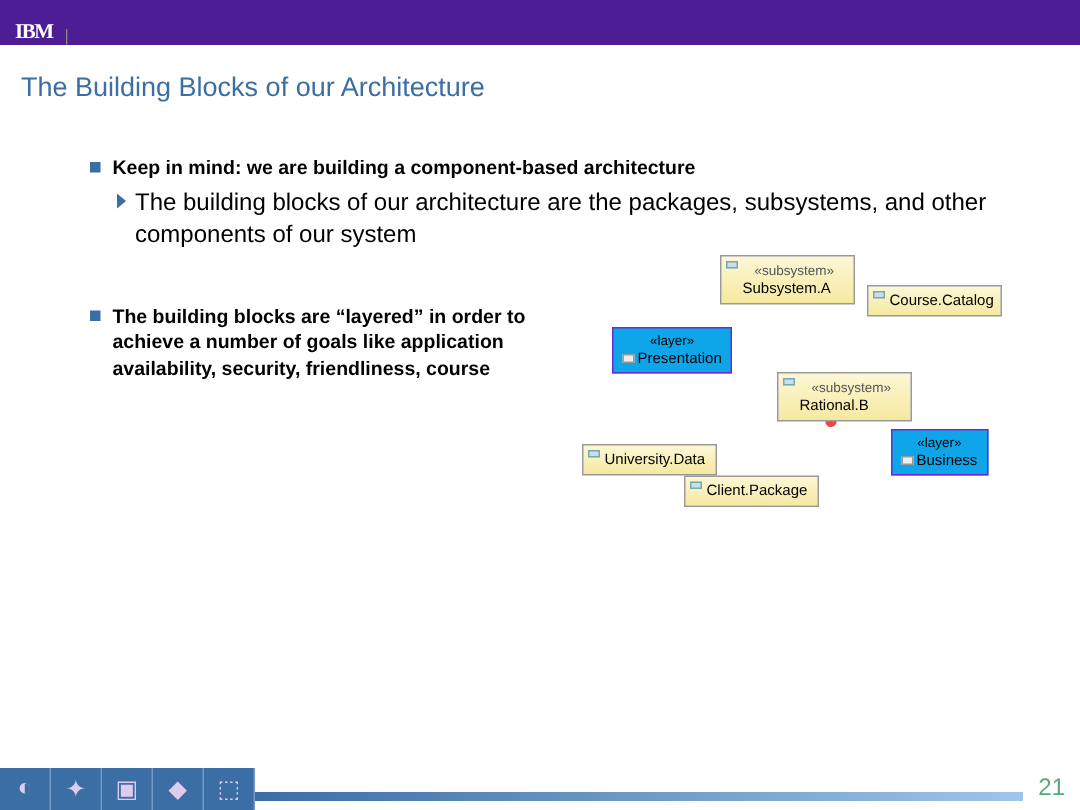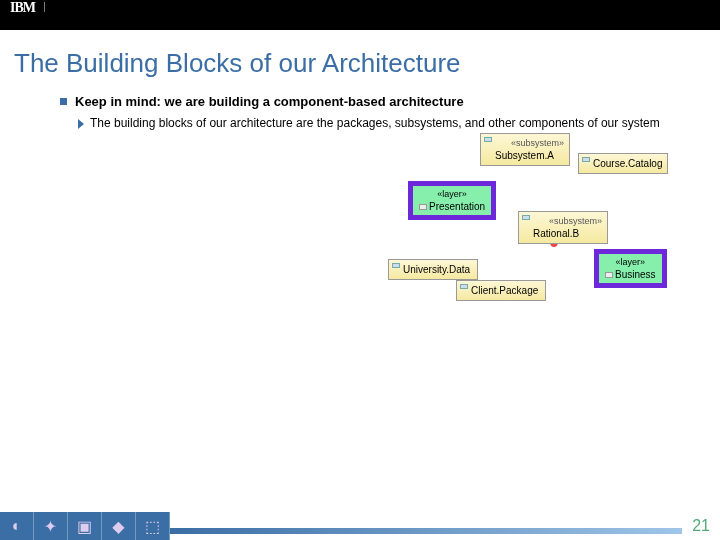--- a/index.html
+++ b/index.html
@@ -1,35 +1,35 @@
 <!DOCTYPE html>
 <html><head>
 <meta charset="utf-8">
 <style>
   *{box-sizing:border-box;margin:0;padding:0}
   body{width:720px;height:540px;font-family:Arial,Helvetica,sans-serif;background:#fff;position:relative;overflow:hidden}
-  .header{height:30px;background:#000000;display:flex;align-items:flex-start;padding:0 10px;color:#fff;font-size:11px}
+  .header{height:30px;background:#4c1d95;display:flex;align-items:flex-end;padding:0 10px;color:#fff;font-size:11px}
   .logo{font-family:Georgia,serif;font-weight:bold;letter-spacing:-1px;font-size:14px;display:flex;gap:1px}
   .hdiv{margin:0 8px;color:#888}
-  .title{color:#3b6ea5;font-size:26px;font-weight:normal;padding:18px 14px 10px}
+  .title{color:#3b6ea5;font-size:18px;font-weight:normal;padding:18px 14px 10px}
   .content{padding:0 40px 0 60px;font-size:13px;color:#000;line-height:1.35}
-  .b1{display:flex;margin:4px 0 4px}
+  .b1{display:flex;margin:24px 0 4px}
   .sq{width:7px;height:7px;background:#3b6ea5;margin:5px 8px 0 0;flex:none}
   .b1 .txt{font-weight:bold}
-  .b2{display:flex;margin:4px 0 10px 18px;font-size:12px}
+  .b2{display:flex;margin:4px 0 10px 18px;font-size:16px}
   .tri{width:0;height:0;border-top:5px solid transparent;border-bottom:5px solid transparent;border-left:6px solid #3b6ea5;margin:4px 6px 0 0;flex:none}
   .row2{display:flex;align-items:flex-start}
   .row2 .left{flex:1}
   .row2 .dia{flex:none;width:300px;position:relative;font-size:10px;margin-left:6px}
   .box{position:absolute;background:linear-gradient(#fdf7d6,#f5e9a0);border:1px solid #999;padding:3px 5px 3px 5px;min-width:90px}
-  .box .st{text-align:right;color:#555;font-size:9px}
+  .box .st{text-align:center;color:#555;font-size:9px}
   .box .nm{white-space:nowrap}
   .fold{position:absolute;left:3px;top:3px;width:8px;height:5px;border:1px solid #7aa;background:#cde}
   .foldbox{padding-left:14px}
-  .layer{position:absolute;background:#86efac;border:5px solid #6d28d9;padding:2px 6px}
+  .layer{position:absolute;background:#0ea5e9;border:1px solid #6d28d9;padding:2px 6px}
   .layer .st{text-align:center;font-size:9px}
   .layer .fold2{display:inline-block;width:8px;height:6px;border:1px solid #999;background:#eee;vertical-align:middle;margin-right:2px}
   .qmark{position:absolute;color:#e44;font-size:46px;font-weight:bold;font-family:Georgia,serif}
   .footer{position:absolute;left:0;right:0;bottom:0;height:28px;display:flex;align-items:center}
   .ficons{display:flex;height:100%;background:#3b6ea5}
   .fi{width:34px;height:100%;border-right:1px solid rgba(255,255,255,.3);display:flex;align-items:center;justify-content:center;color:#dce}
   .fbar{flex:1;height:6px;align-self:flex-end;margin-bottom:6px;background:linear-gradient(90deg,#3b6ea5,#9fc5e8)}
   .pnum{font-size:16px;color:#5a7;padding:0 10px}
 </style>
 </head>
@@ -47,20 +47,24 @@
     <div class="sq"></div>
     <div class="txt">Keep in mind: we are building a component-based architecture</div>
   </div>
   <div class="b2">
     <div class="tri"></div>
     <div>The building blocks of our architecture are the packages, subsystems, and other components of our system</div>
   </div>
 
   <div class="row2">
     <div class="left">
+      <div class="b1">
+        <div class="sq"></div>
+        <div class="txt" style="max-width:560px">The building blocks are “layered” in order to achieve a number of goals like application availability, security, friendliness, course</div>
+      </div>
       <div style="height:12px"></div>
     </div>
 
     <div class="dia">
       <div class="box foldbox" style="left:100px;top:-8px">
         <div class="fold"></div>
         <div class="st">«subsystem»</div>
         <div class="nm">Subsystem.A</div>
       </div>
       <div class="box foldbox" style="left:198px;top:12px">

